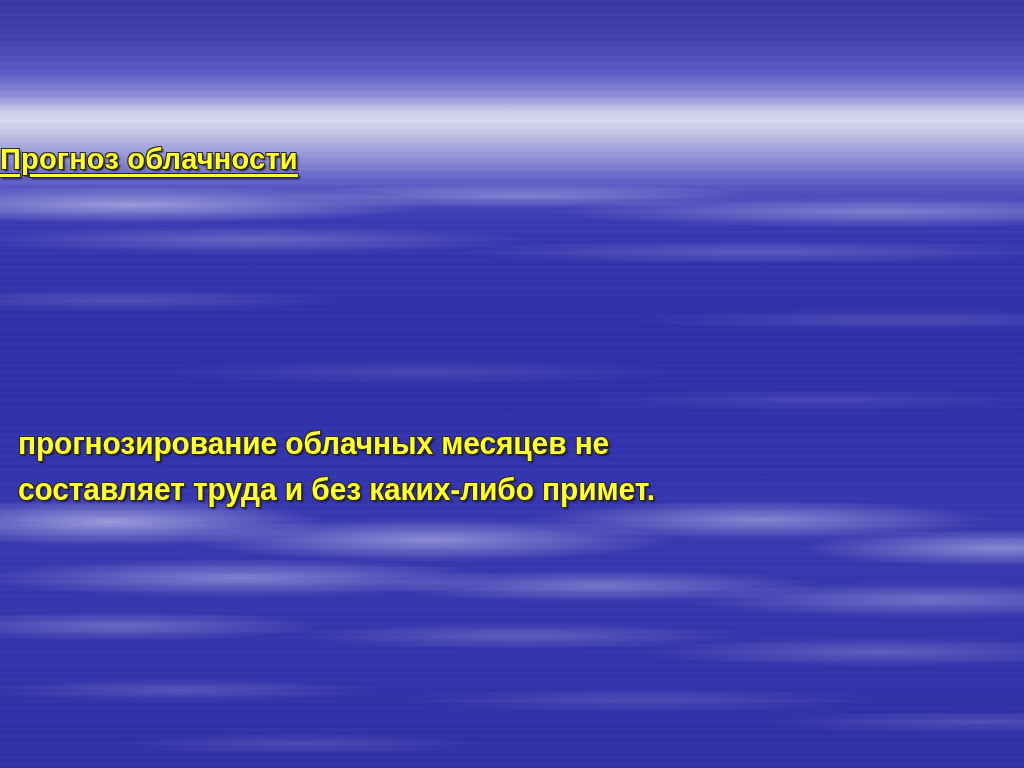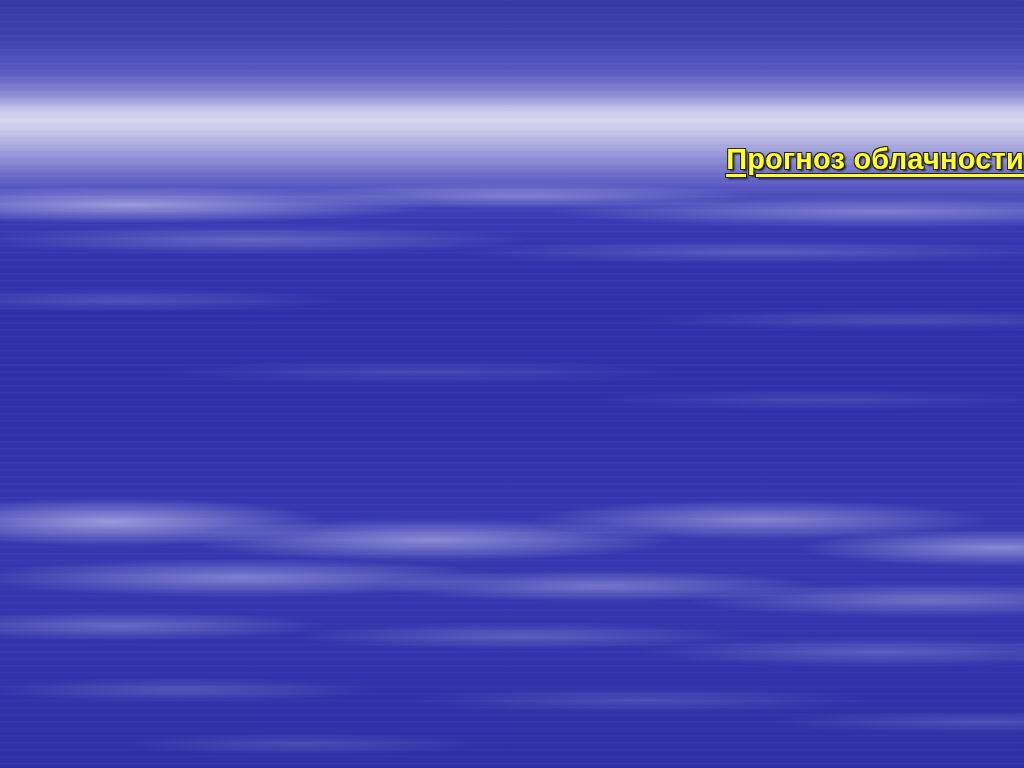--- a/index.html
+++ b/index.html
@@ -92,21 +92,21 @@
       rgba(0,0,60,0.022) 5px,
       rgba(0,0,60,0.000) 7px
     );
     opacity: 0.85;
   }
 
   
   .content {
     position: absolute;
     inset: 0;
-    text-align: right;
+    text-align: left;
     border-radius: 32px;
   }
 
   .slide-title {
     position: absolute;
     left: 0;
     right: 0;
     top: 144px;
     font-size: 29px;
     font-weight: bold;
@@ -156,15 +156,19 @@
 
   <div class="bg-base"></div>
   <div class="bg-clouds"></div>
   <div class="bg-streaks"></div>
 
   <div class="content">
 
     <div class="slide-title">Прогноз облачности</div>
 
 
+    <div class="body-block second">
+      <div class="body-line">прогнозирование облачных месяцев не</div>
+      <div class="body-line">составляет труда и без каких-либо примет.</div>
+    </div>
 
   </div>
 </div>
 
 </body></html>

